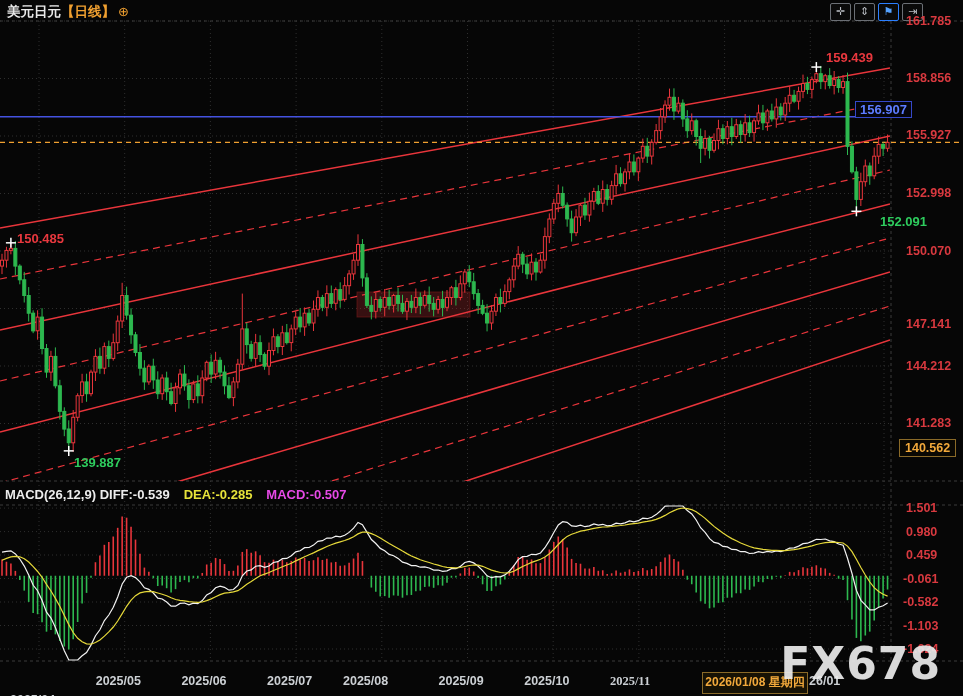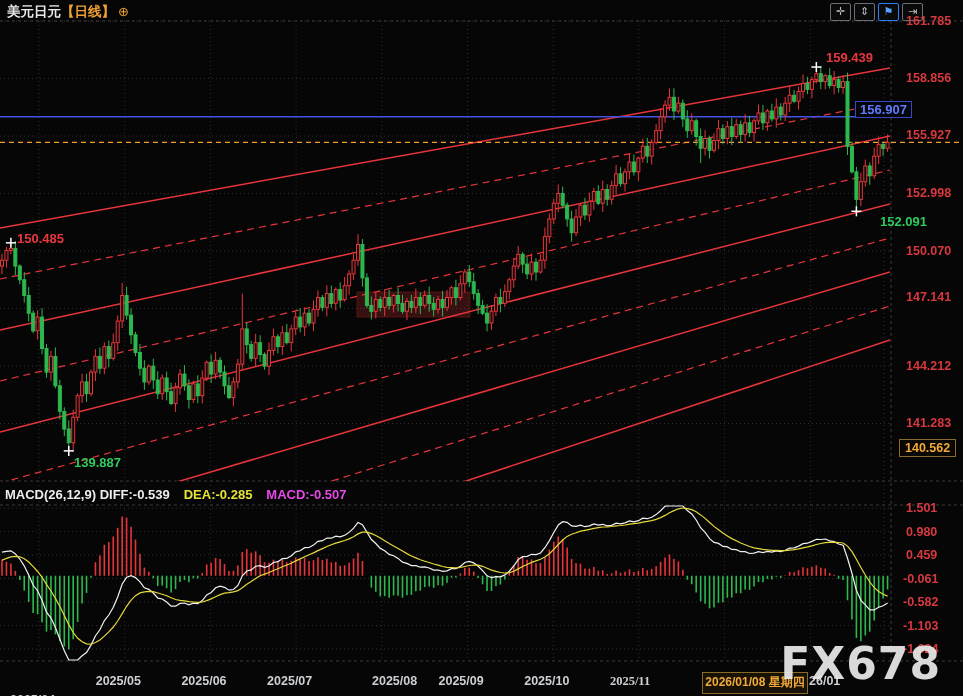--- a/index.html
+++ b/index.html
@@ -719,21 +719,21 @@
     <div class="tool-btn">⇕</div>
     <div class="tool-btn active">⚑</div>
     <div class="tool-btn">⇥</div>
   </div>
 
   <div class="abs ax-label" style="left:906px;top:14px">161.785</div>
   <div class="abs ax-label" style="left:906px;top:71px">158.856</div>
   <div class="abs ax-label" style="left:906px;top:128px">155.927</div>
   <div class="abs ax-label" style="left:906px;top:186px">152.998</div>
   <div class="abs ax-label" style="left:906px;top:244px">150.070</div>
-  <div class="abs ax-label" style="left:906px;top:290px">147.141</div>
+  <div class="abs ax-label" style="left:906px;top:317px">147.141</div>
   <div class="abs ax-label" style="left:906px;top:359px">144.212</div>
   <div class="abs ax-label" style="left:906px;top:416px">141.283</div>
   <div class="abs" id="cross-price-box">140.562</div>
 
   <div class="abs ax-label" style="left:906px;top:501px">1.501</div>
   <div class="abs ax-label" style="left:906px;top:525px">0.980</div>
   <div class="abs ax-label" style="left:906px;top:548px">0.459</div>
   <div class="abs ax-label" style="left:903px;top:572px">-0.061</div>
   <div class="abs ax-label" style="left:903px;top:595px">-0.582</div>
   <div class="abs ax-label" style="left:903px;top:619px">-1.103</div>
@@ -747,21 +747,21 @@
 
   <div class="abs" id="macd-header">
     <span id="macd-title">MACD(26,12,9) DIFF:-0.539</span><span id="macd-dea">DEA:-0.285</span><span id="macd-macd">MACD:-0.507</span>
   </div>
 
   <div id="month-layer">
       <div class="abs month-label" style="left: 10px; top: 674px; margin-top: 19px;">2025/04</div>
       <div class="abs month-label" style="left: 95.7px; top: 674px;">2025/05</div>
       <div class="abs month-label" style="left: 181.4px; top: 674px;">2025/06</div>
       <div class="abs month-label" style="left: 267.1px; top: 674px;">2025/07</div>
-      <div class="abs month-label" style="left: 372px; top: 674px; text-align: right;">2025/08</div>
+      <div class="abs month-label" style="left: 343px; top: 674px; text-align: right;">2025/08</div>
       <div class="abs month-label" style="left: 438.5px; top: 674px;">2025/09</div>
       <div class="abs month-label" style="left: 524.2px; top: 674px;">2025/10</div>
       <div class="abs month-label" style="left: 609.9px; top: 674px; font-family: Liberation Serif, serif;">2025/11</div>
     </div>
   <div class="abs" id="cross-date-box">2026/01/08 星期四</div>
   <div class="abs month-label" id="partial-month">26/01</div>
 
   <div class="abs" id="watermark">FX678</div>
 </div>
 

